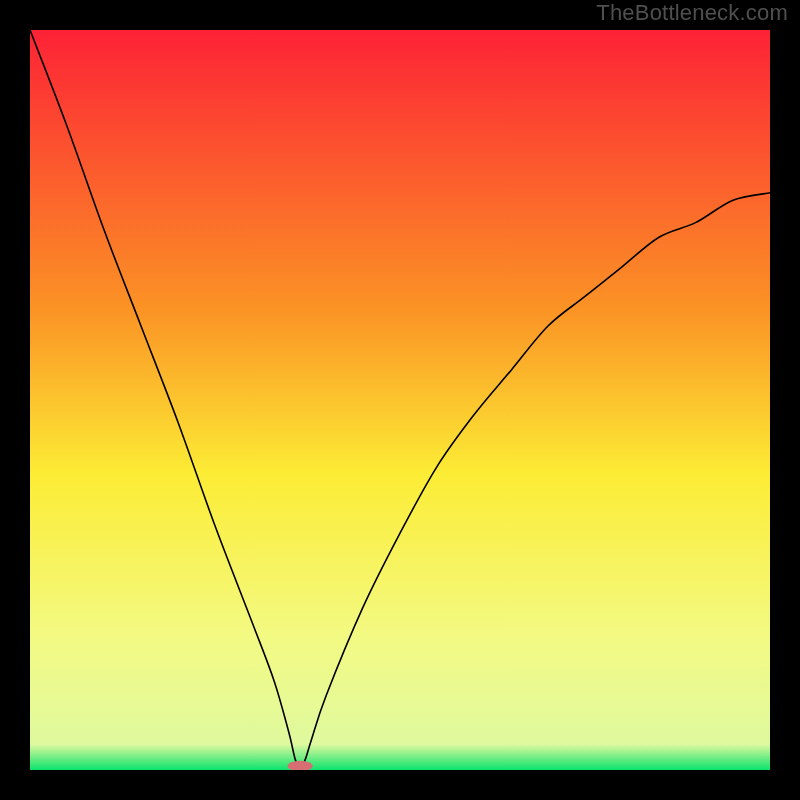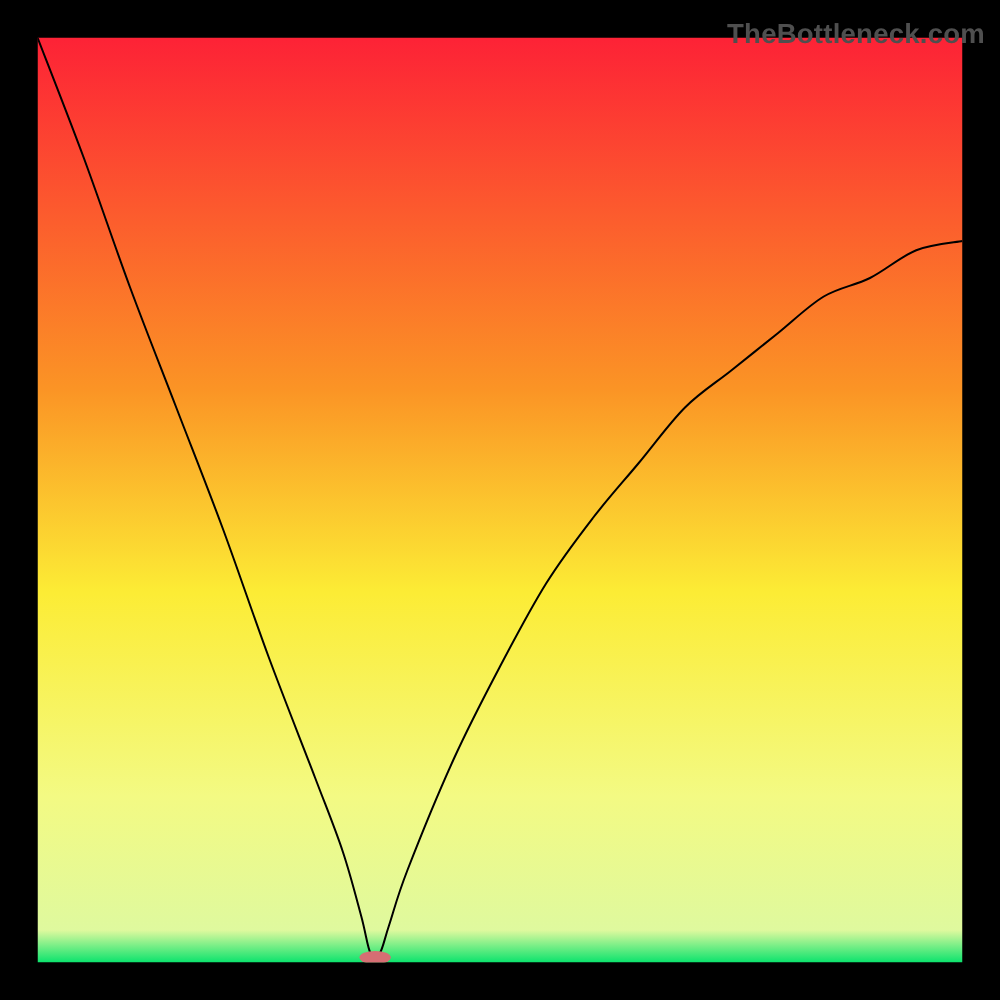--- a/index.html
+++ b/index.html
@@ -12,25 +12,25 @@
     overflow: hidden;
   }
   .outer {
     position: relative;
     width: 800px;
     height: 800px;
     background: #000;
   }
   .watermark {
     position: absolute;
-    top: 14px;
+    top: 0;
     right: 12px;
     color: #4f4f4f;
     font-size: 22px;
-    font-weight: 700;
+    font-weight: 400;
     letter-spacing: 0.2px;
     z-index: 5;
   }
   .plot {
     position: absolute;
     left: 30px;
     top: 30px;
     width: 740px;
     height: 740px;
   }

